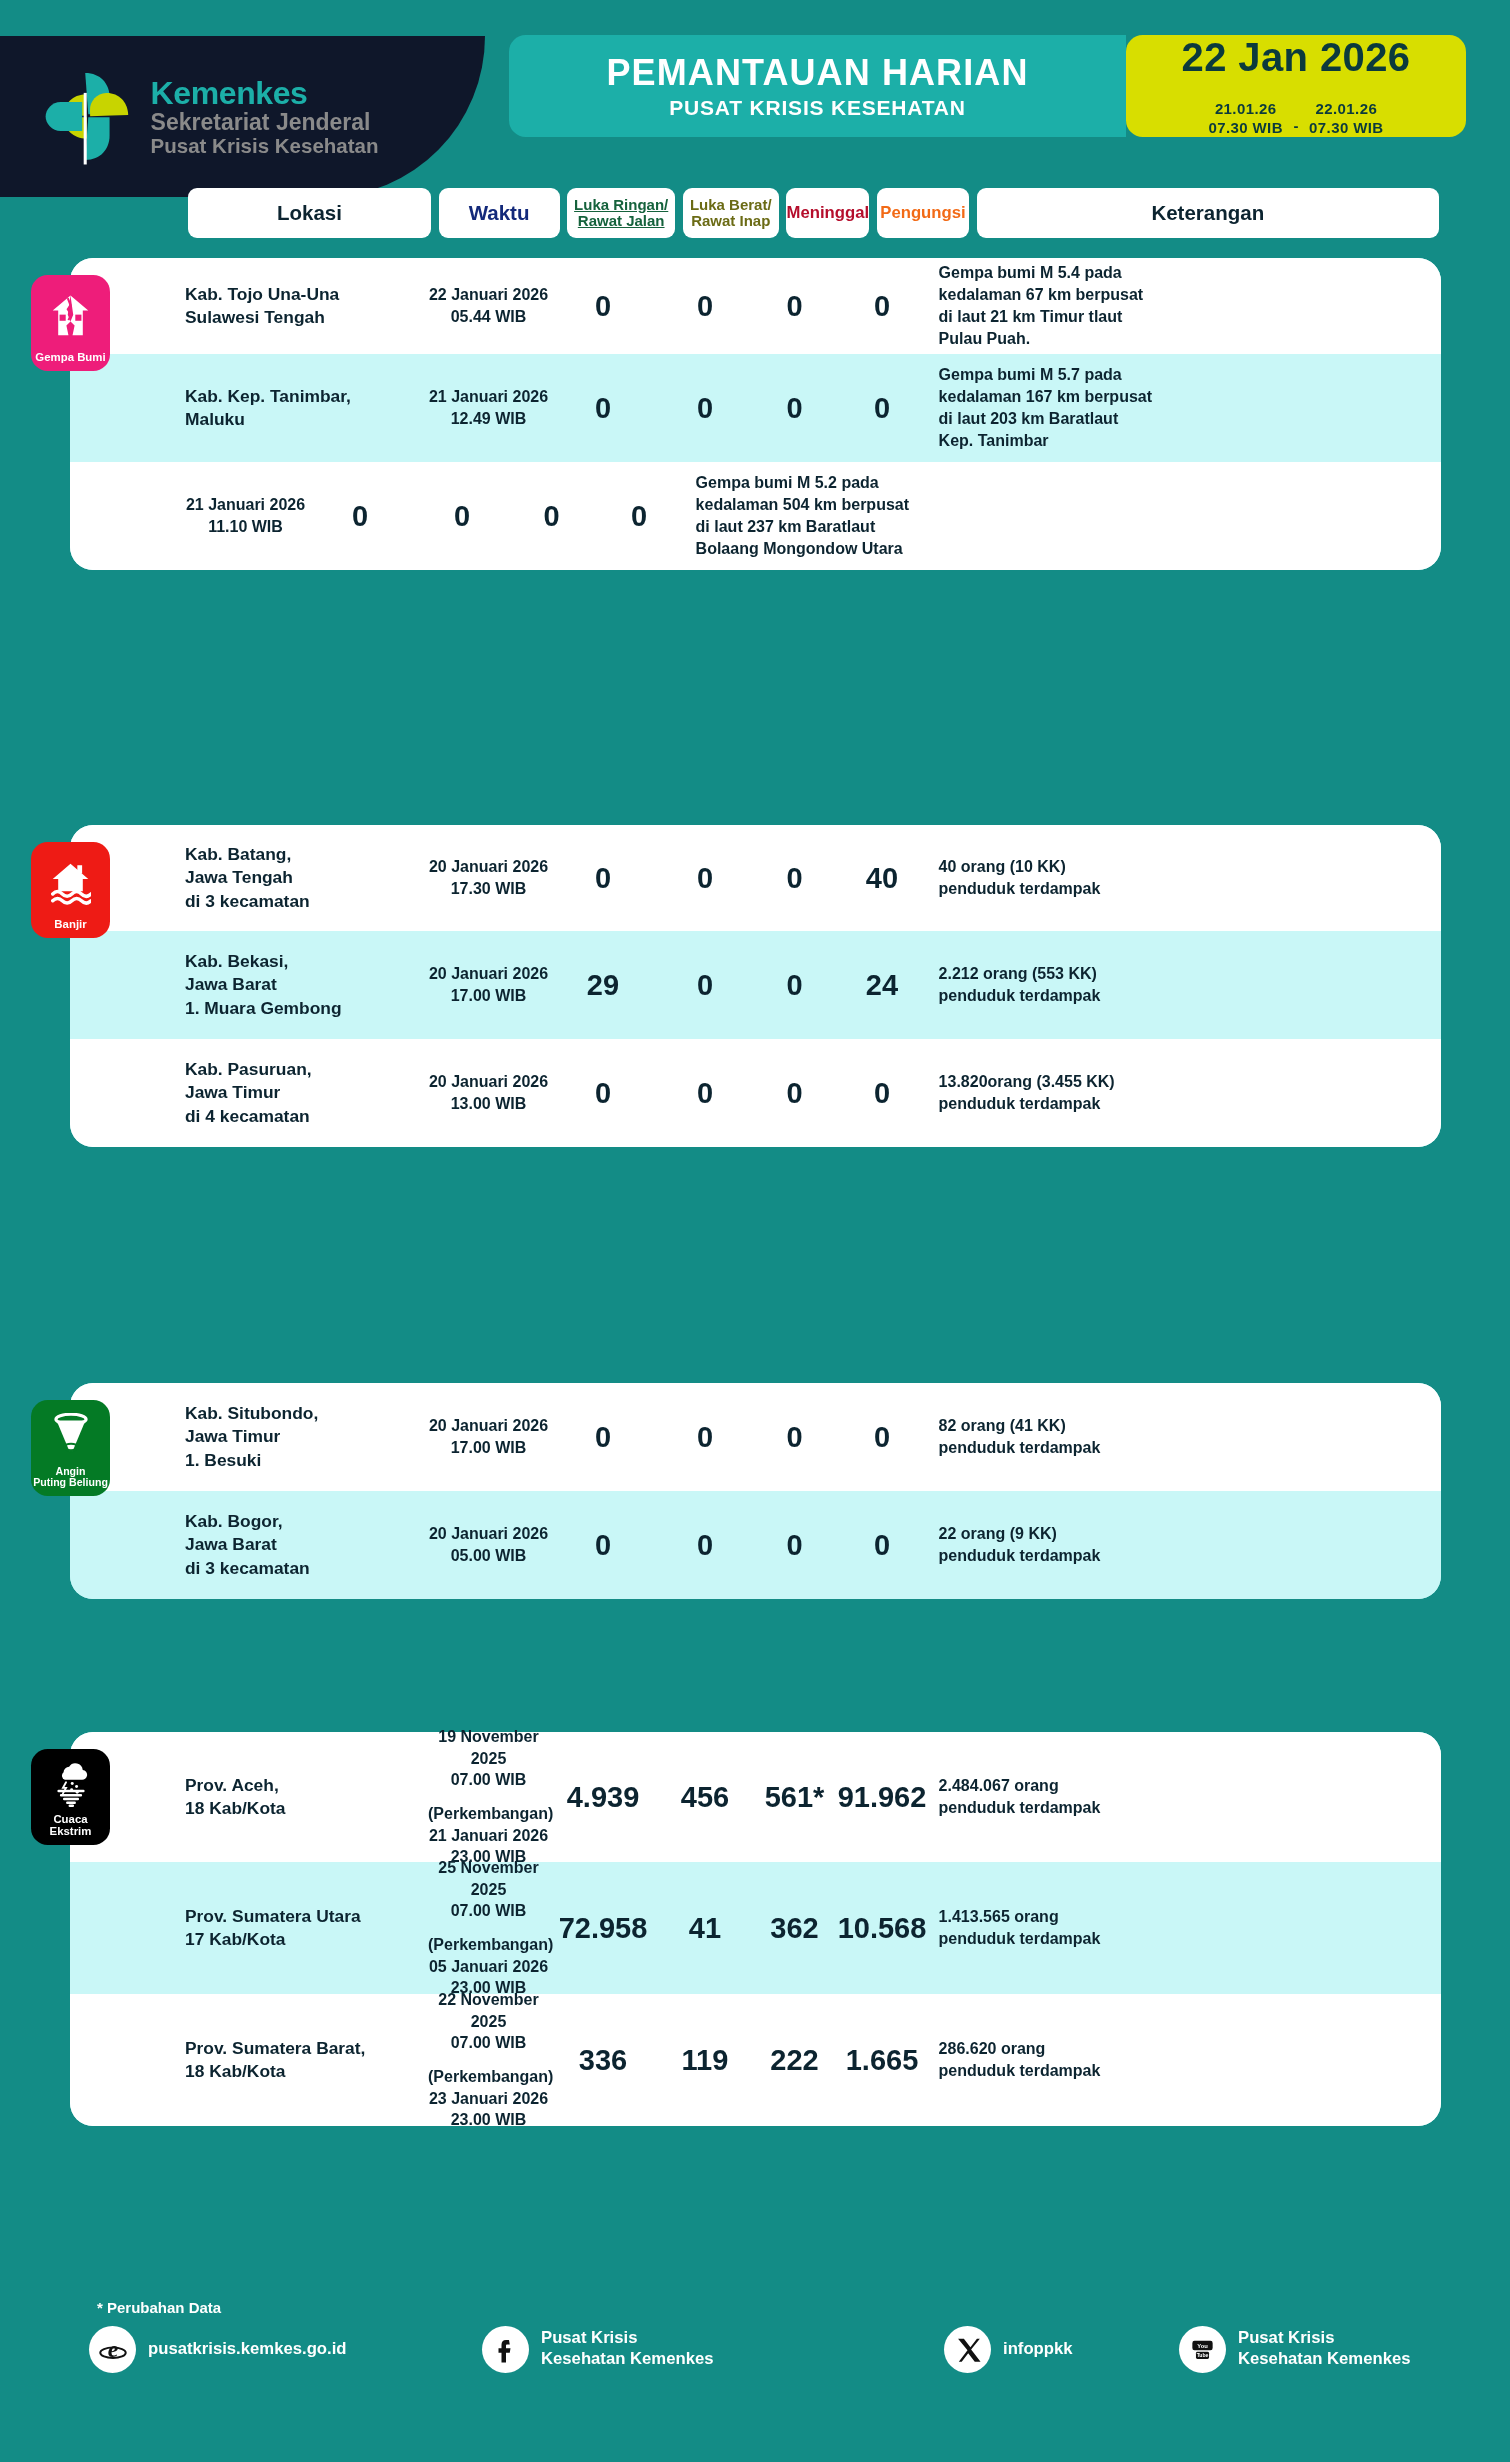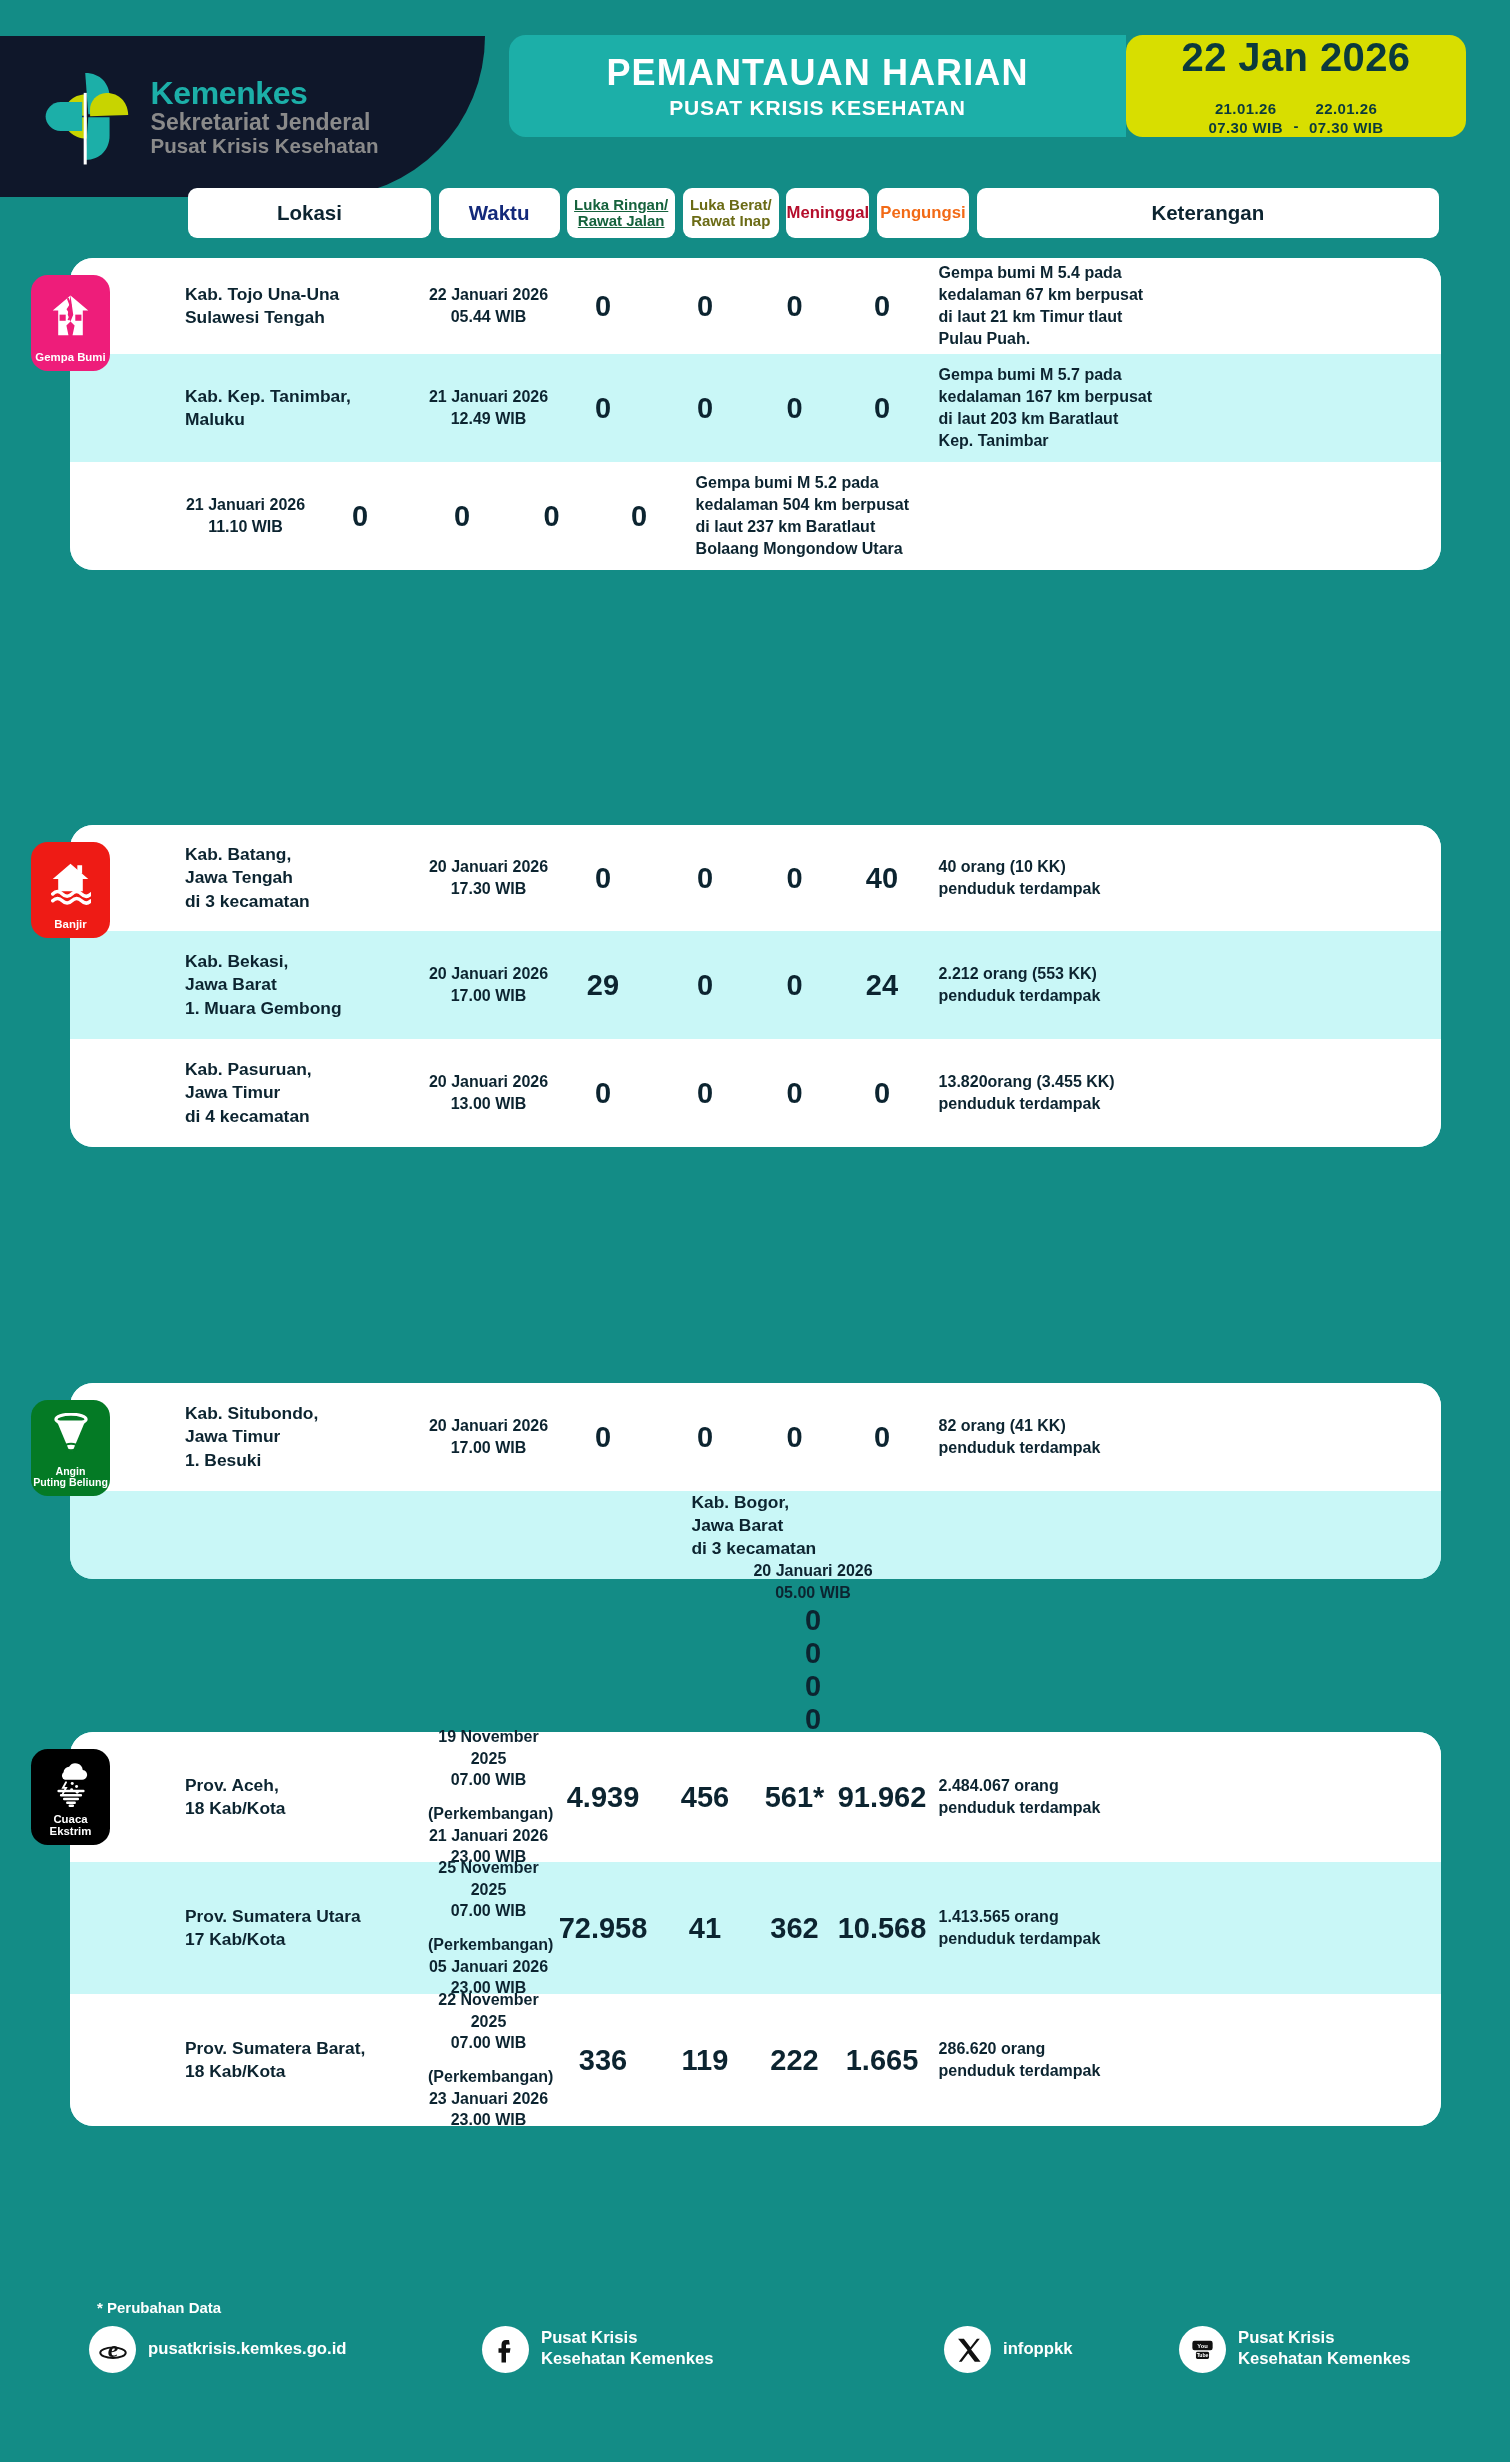--- a/index.html
+++ b/index.html
@@ -359,21 +359,21 @@
         </div>
         <div class="c-num c-ringan">0</div>
         <div class="c-num c-berat">0</div>
         <div class="c-num c-mati">0</div>
         <div class="c-num c-ungsi">0</div>
         <div class="c-ket">
           <div>82 orang (41 KK)</div>
           <div>penduduk terdampak</div>
         </div>
       </div>
-      <div class="row tint r-bottom" style="height: 88px; flex-direction: column;">
+      <div class="row tint r-bottom" style="height: 108px;">
         <div class="c-lokasi">
           <div>Kab. Bogor,</div>
           <div>Jawa Barat</div>
           <div>di 3 kecamatan</div>
         </div>
         <div class="c-waktu">
           <div>20 Januari 2026</div>
           <div>05.00 WIB</div>
         </div>
         <div class="c-num c-ringan">0</div>

